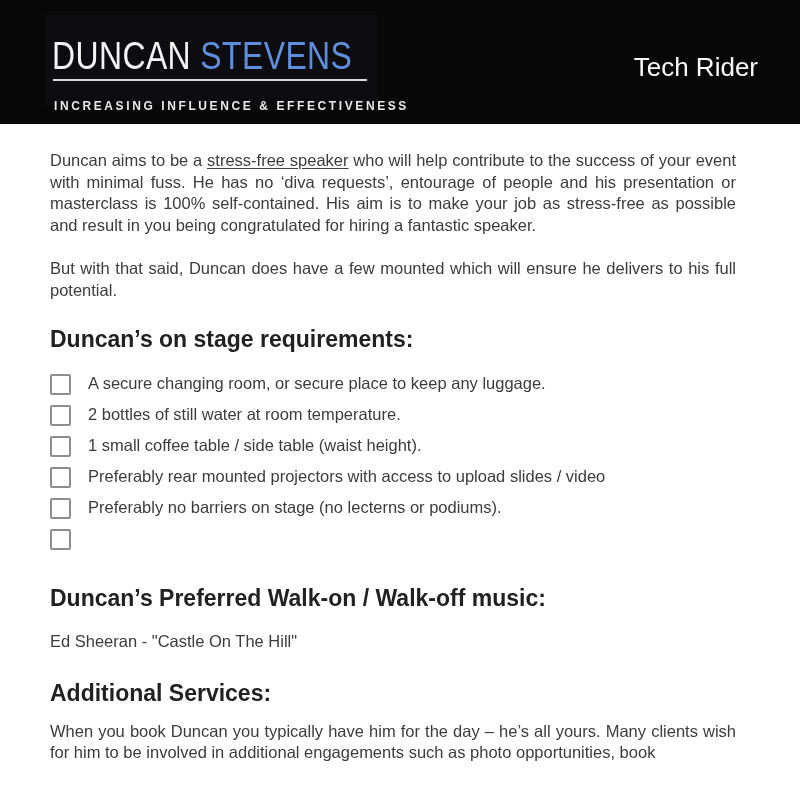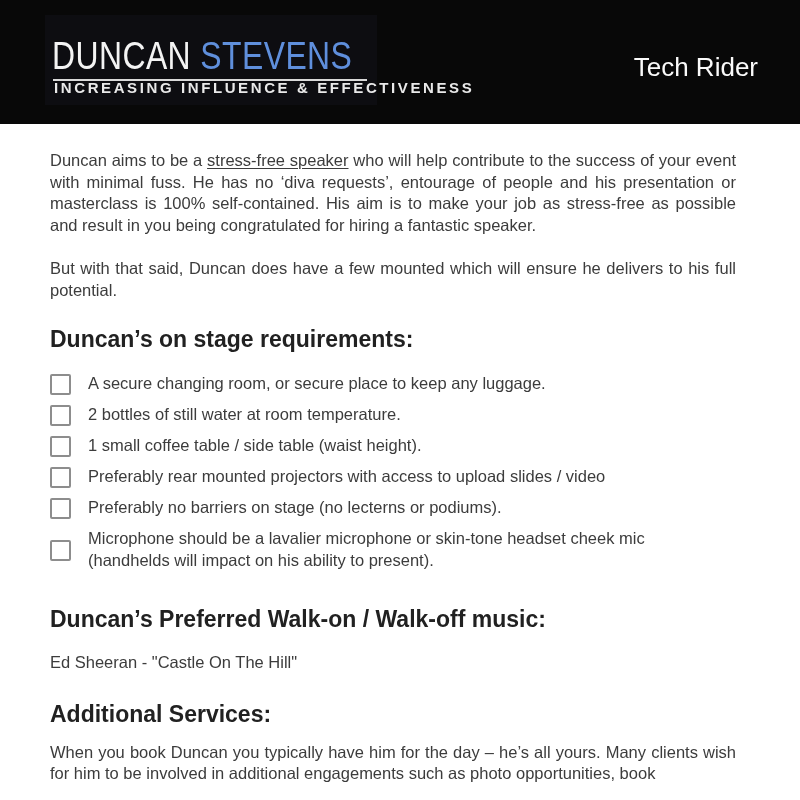--- a/index.html
+++ b/index.html
@@ -30,22 +30,22 @@
     transform: scaleX(0.84); transform-origin: left center;
     color: #f3f3f3;
   }
   .brand-second { color: var(--brand_blue, #5f8fdc); }
   .logo-divider {
     position: absolute; left: 8px; top: 64px;
     width: 314px; height: 2px;
     background: var(--divider, #d9d9d9);
   }
   .logo-tagline {
-    position: absolute; left: 9px; top: 64px;
-    font-size: 15px; font-weight: 700; letter-spacing: 2.6px;
+    position: absolute; left: 9px; top: 84px;
+    font-size: 12px; font-weight: 700; letter-spacing: 2.6px;
     color: #e9e9e9; white-space: nowrap;
   }
   .doc-title {
     position: absolute; right: 42px; top: 52px;
     font-size: 26px; line-height: 30px; font-weight: 400;
     color: #fafafa;
   }
 
   
   .content {
@@ -120,21 +120,20 @@
       <div class="check-row">
         <span class="checkbox"></span>
         <span class="check-label">Preferably rear mounted projectors with access to upload slides / video</span>
       </div>
       <div class="check-row">
         <span class="checkbox"></span>
         <span class="check-label">Preferably no barriers on stage (no lecterns or podiums).</span>
       </div>
       <div class="check-row">
         <span class="checkbox"></span>
-        <span class="check-label">Microphone should be a lavalier microphone or skin-tone headset cheek mic (handhelds will impact on his ability to present).</span>
       </div>
     </div>
 
     <h2 class="heading music-heading">Duncan’s Preferred Walk-on / Walk-off music:</h2>
 
     <p class="para track">Ed Sheeran - "Castle On The Hill"</p>
 
     <h2 class="heading additional-heading">Additional Services:</h2>
 
     <p class="para last">When you book Duncan you typically have him for the day – he’s all yours. Many clients wish for him to be involved in additional engagements such as photo opportunities, book</p>

